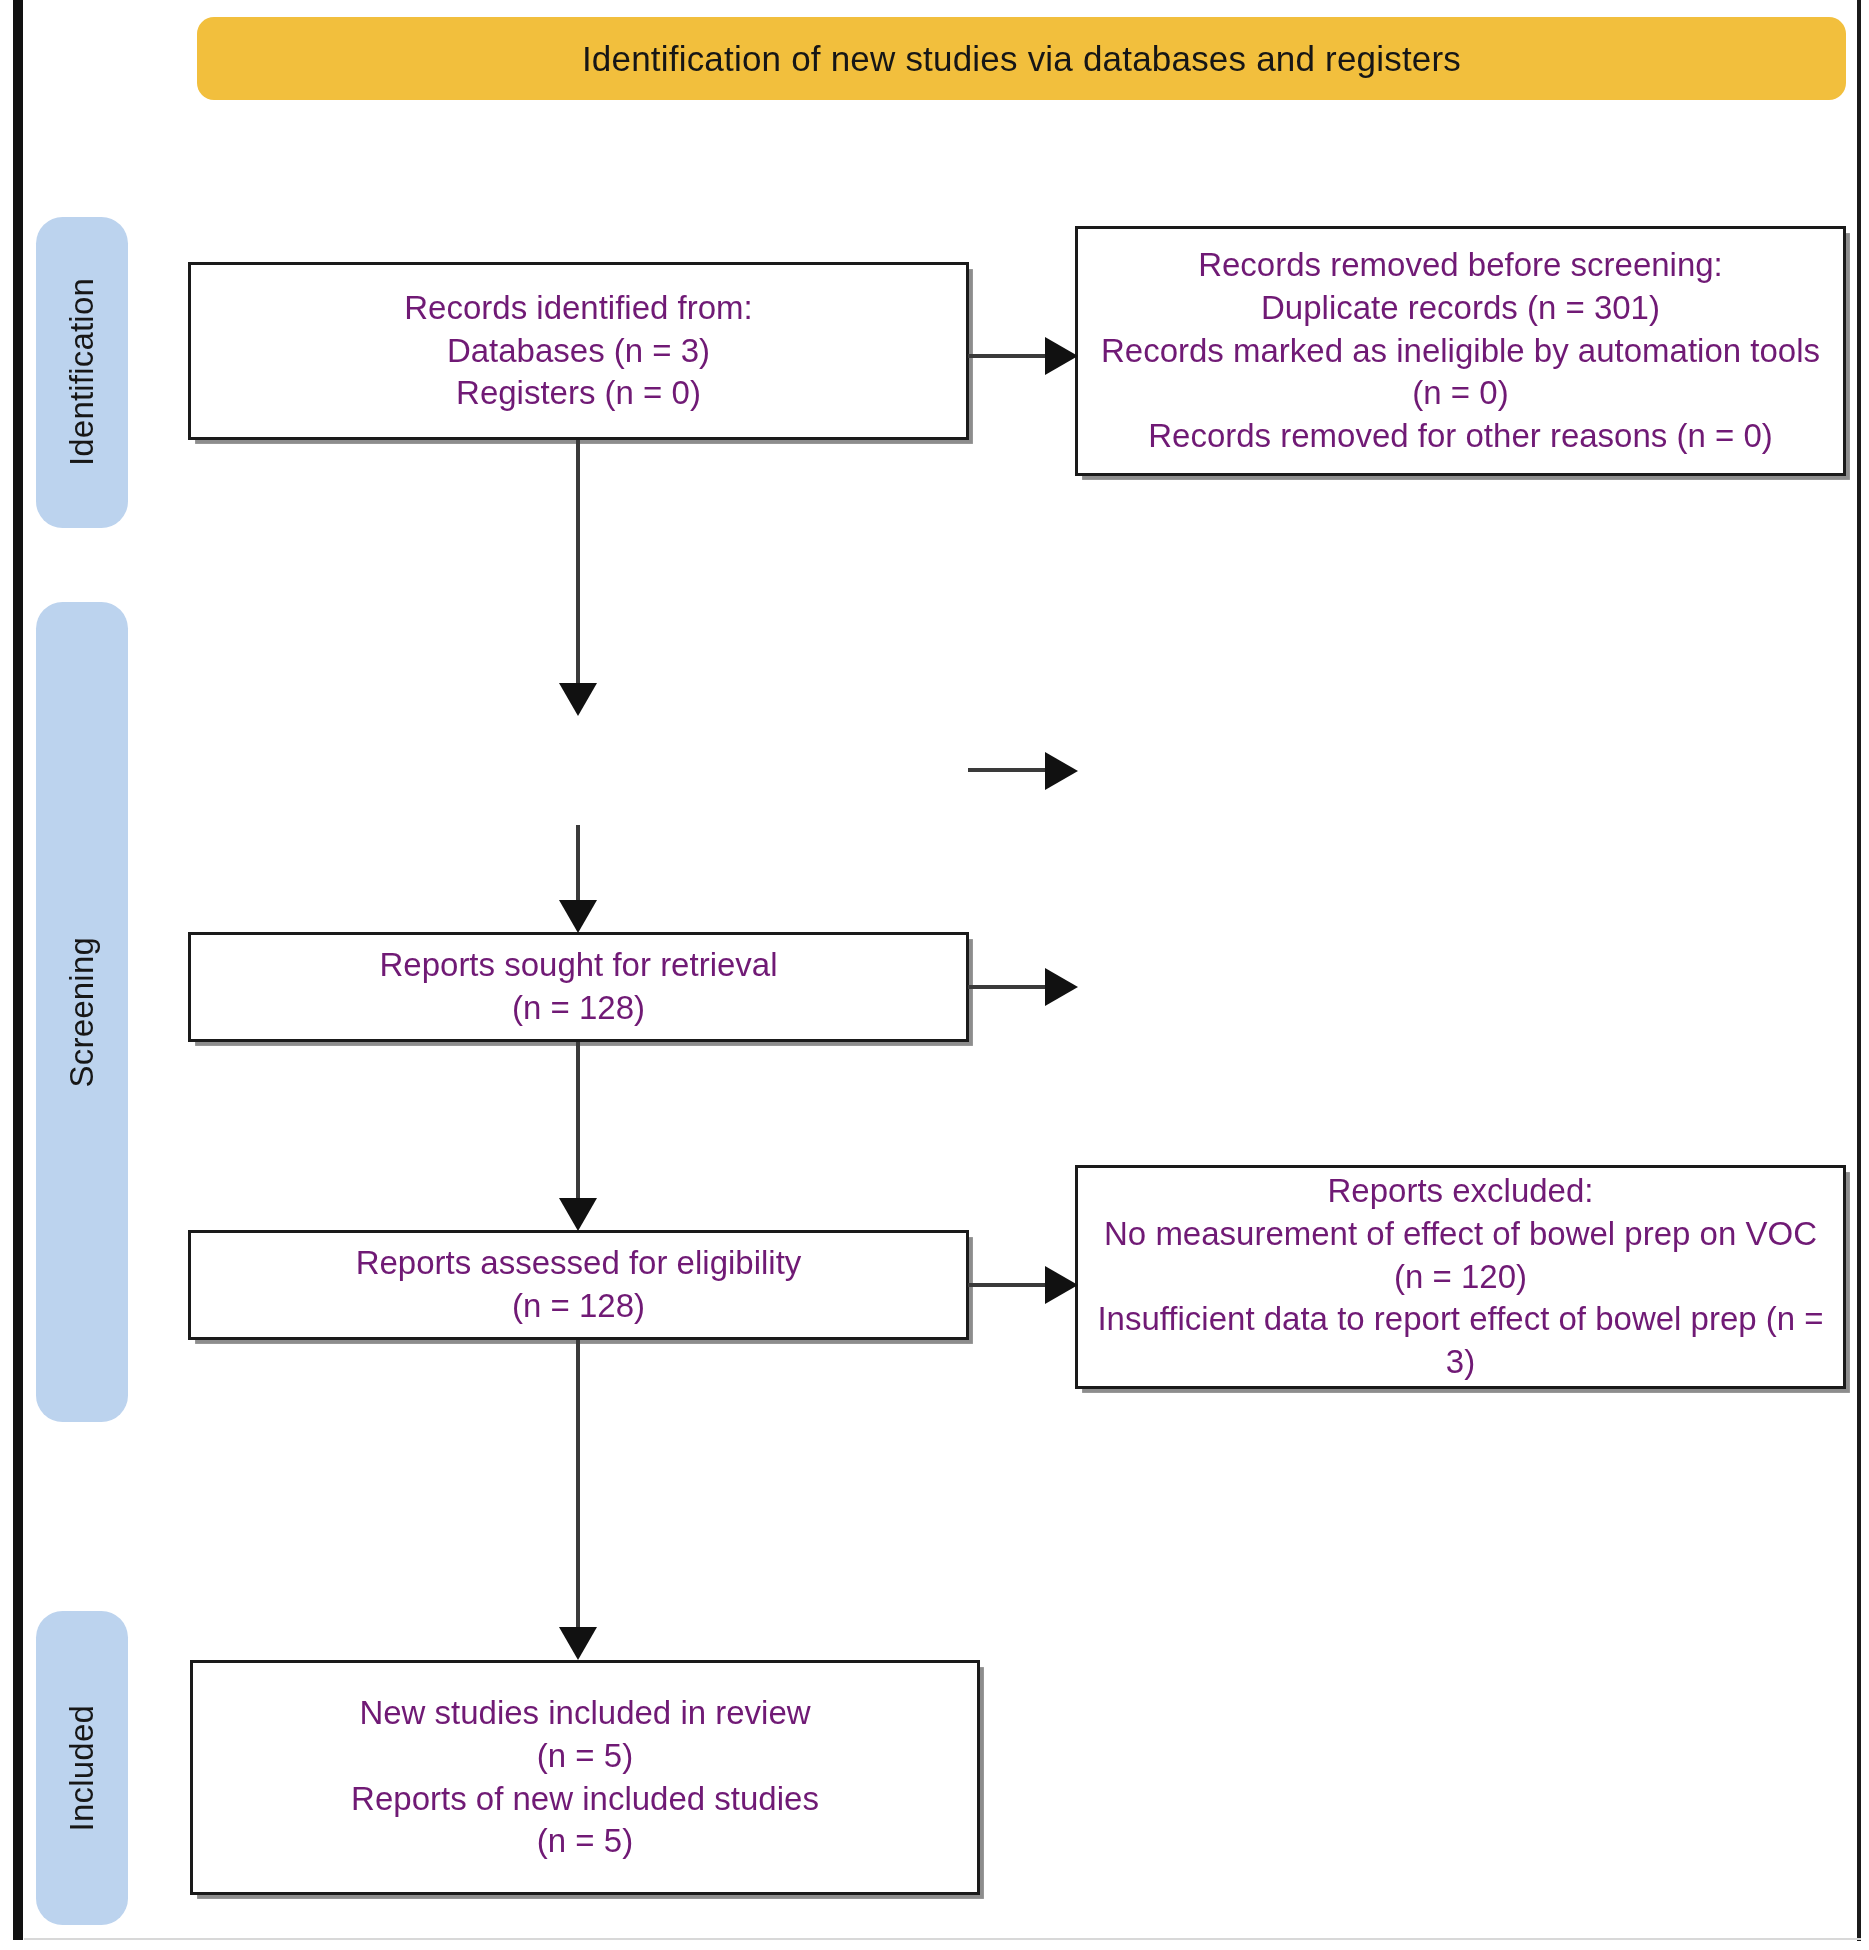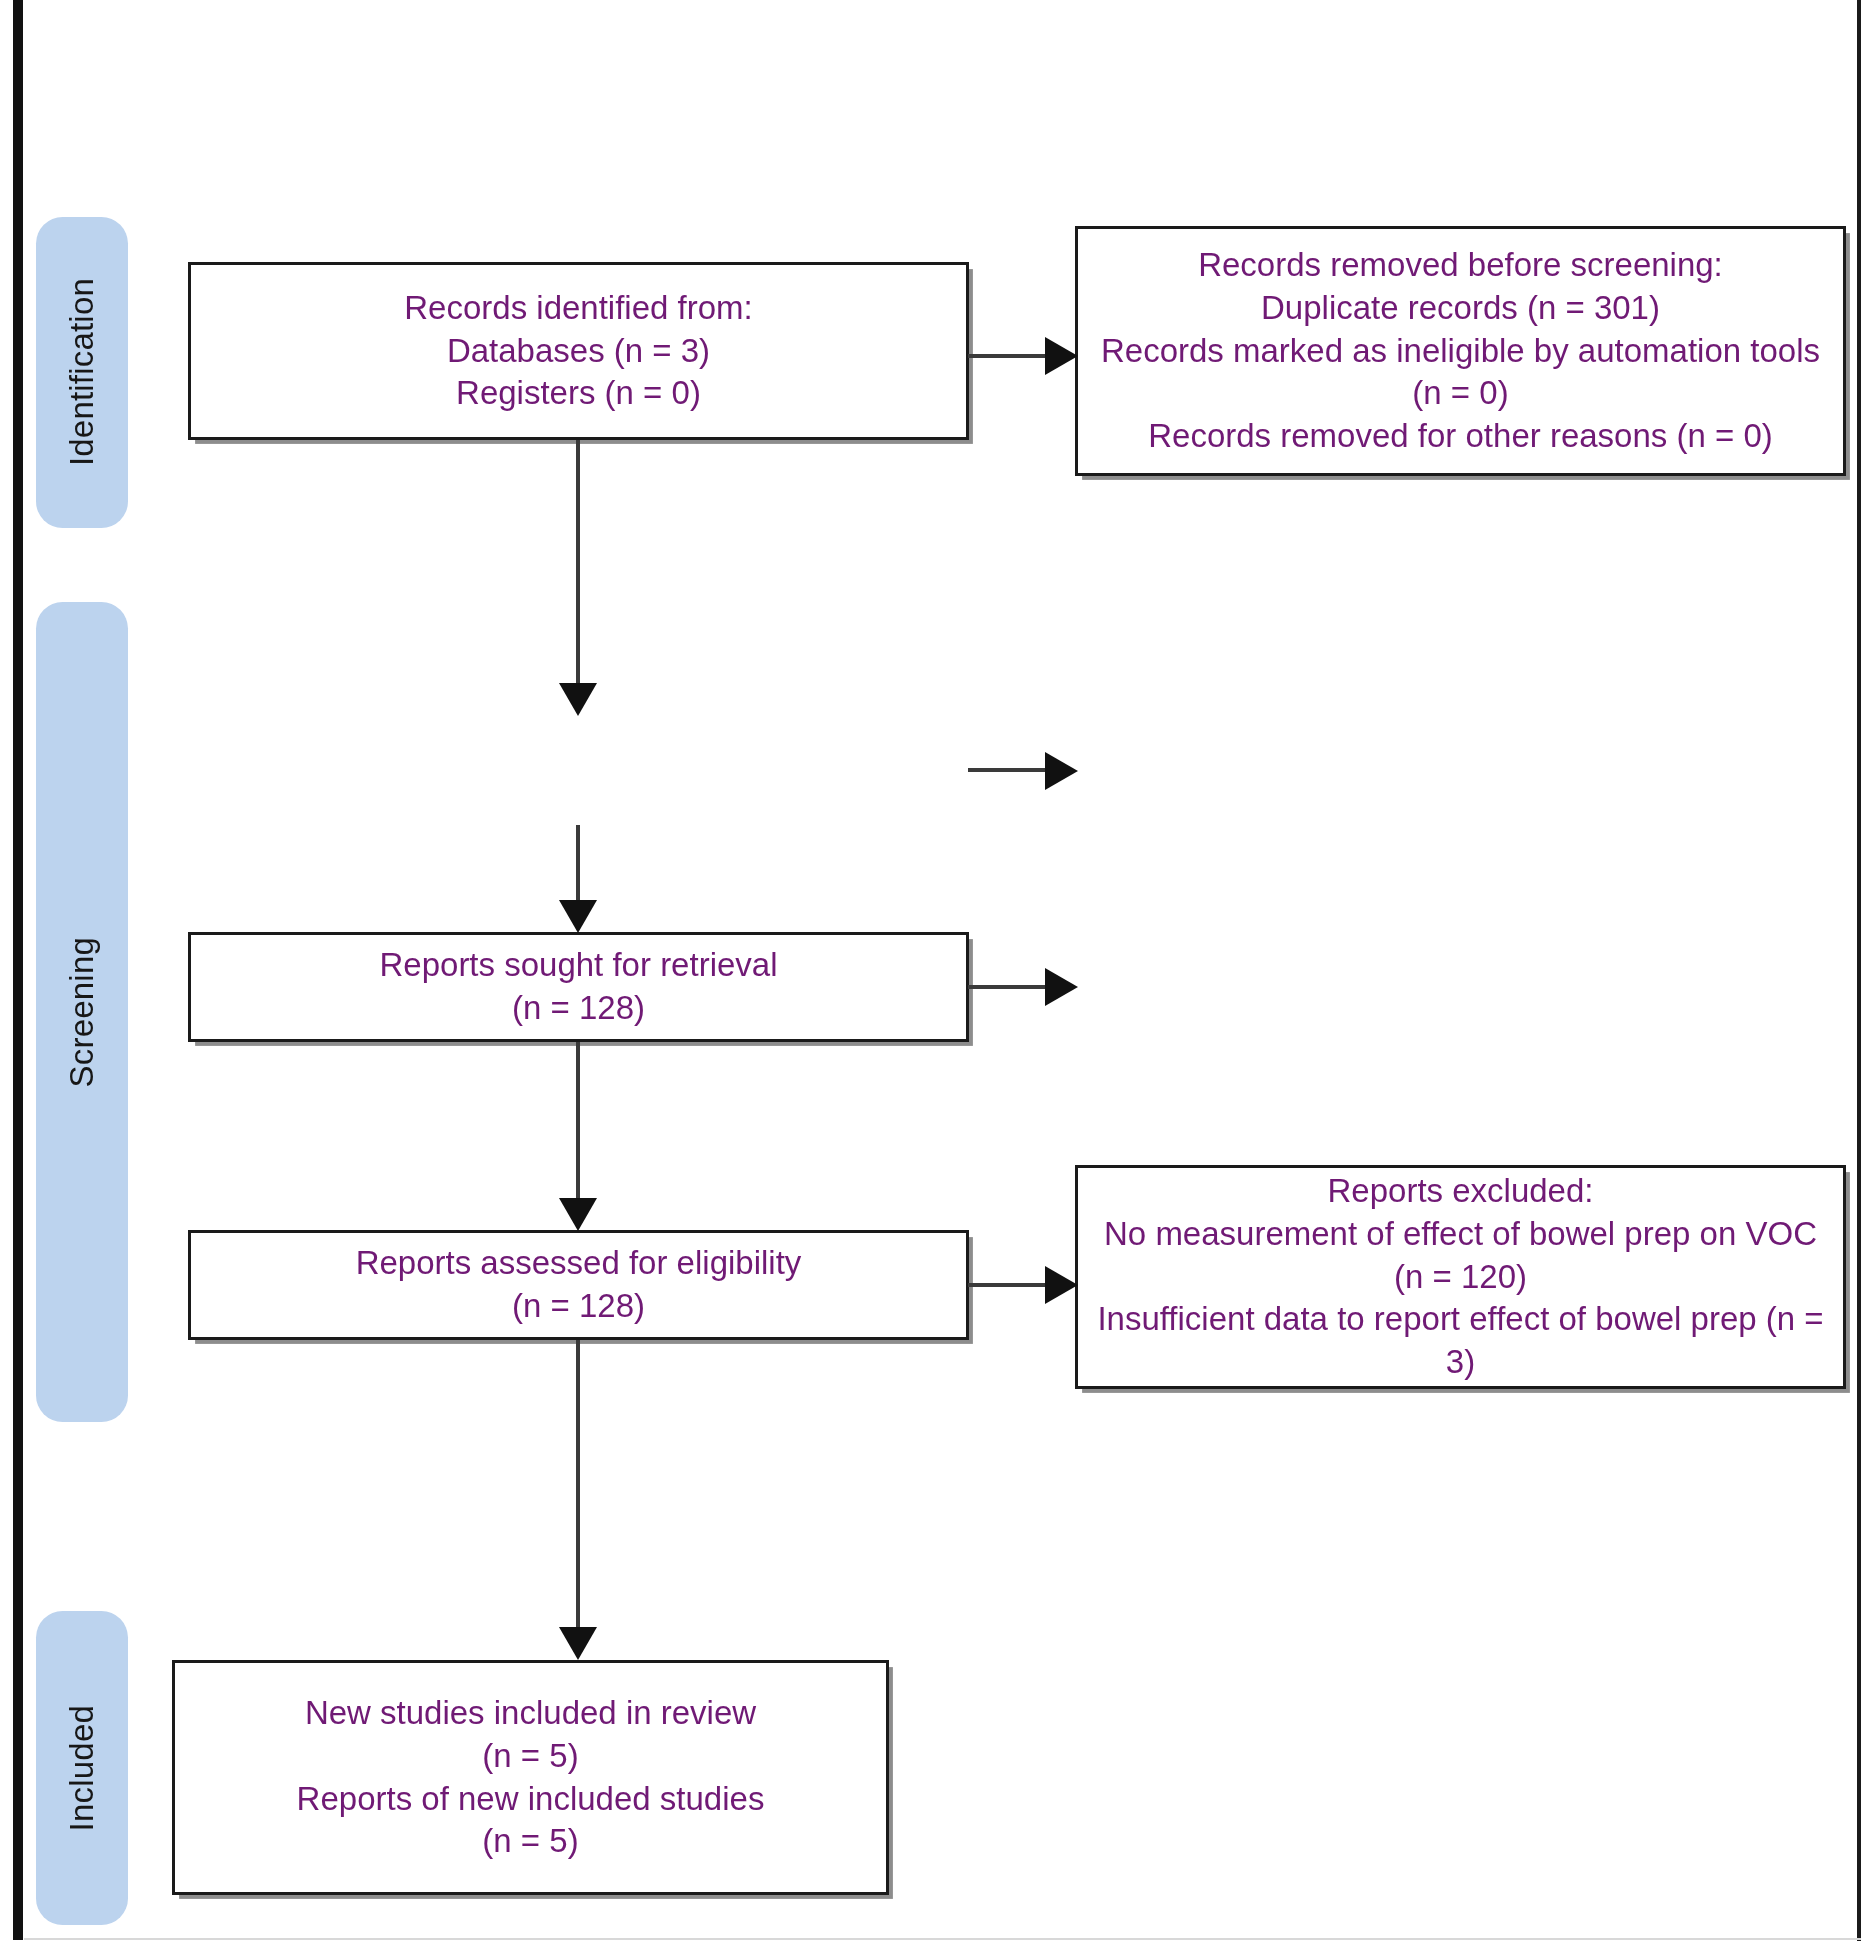--- a/index.html
+++ b/index.html
@@ -105,21 +105,21 @@
     color: #701a75;
     text-align: center;
     white-space: pre-line;
   }
 
   
   #box-identified  { left: 188px; top: 262px;  width: 781px; height: 178px; }
   #box-screened    { left: 188px; top: 716px;  width: 781px; height: 110px; }
   #box-sought      { left: 188px; top: 932px; width: 781px; height: 110px; }
   #box-assessed    { left: 188px; top: 1230px; width: 781px; height: 110px; }
-  #box-included    { left: 172px; top: 1660px; width: 717px; height: 235px; }
+  #box-included    { left: 190px; top: 1660px; width: 790px; height: 235px; }
 
   
   #box-removed     { left: 1075px; top: 226px;  width: 771px; height: 250px; }
   #box-excluded    { left: 1075px; top: 716px;  width: 771px; height: 110px; }
   #box-notretr     { left: 1075px; top: 932px; width: 771px; height: 110px; }
   #box-repexcluded { left: 1075px; top: 1165px; width: 771px; height: 224px; }
 
   
   .vline {
     position: absolute;
@@ -170,20 +170,23 @@
 </style>
 </head>
 <body>
 
 <div id="canvas">
 
   <div class="frame-left-bar"></div>
   <div class="frame-right-rule"></div>
   <div class="frame-bottom-rule"></div>
 
+  <div class="banner">
+    <div class="banner-text">Identification of new studies via databases and registers</div>
+  </div>
 
   <div class="stage" id="stage-identification">
     <span class="stage-label">Identification</span>
   </div>
   <div class="stage" id="stage-screening">
     <span class="stage-label">Screening</span>
   </div>
   <div class="stage" id="stage-included">
     <span class="stage-label">Included</span>
   </div>

